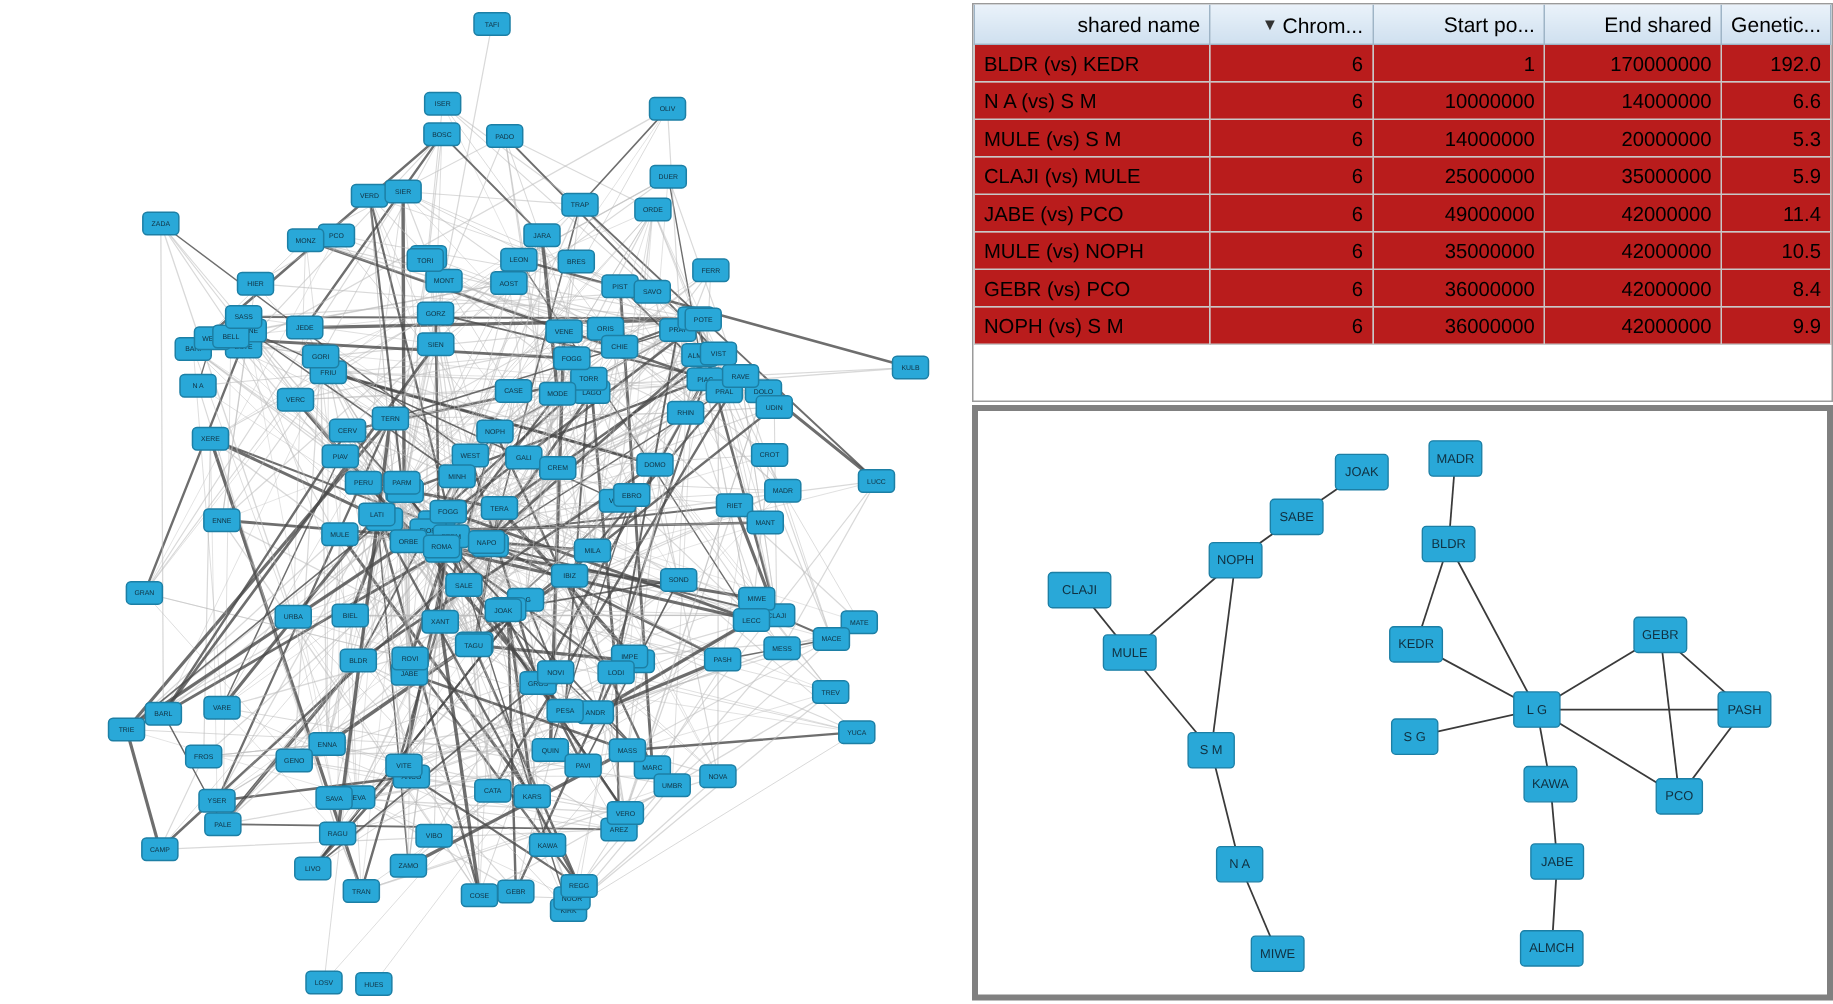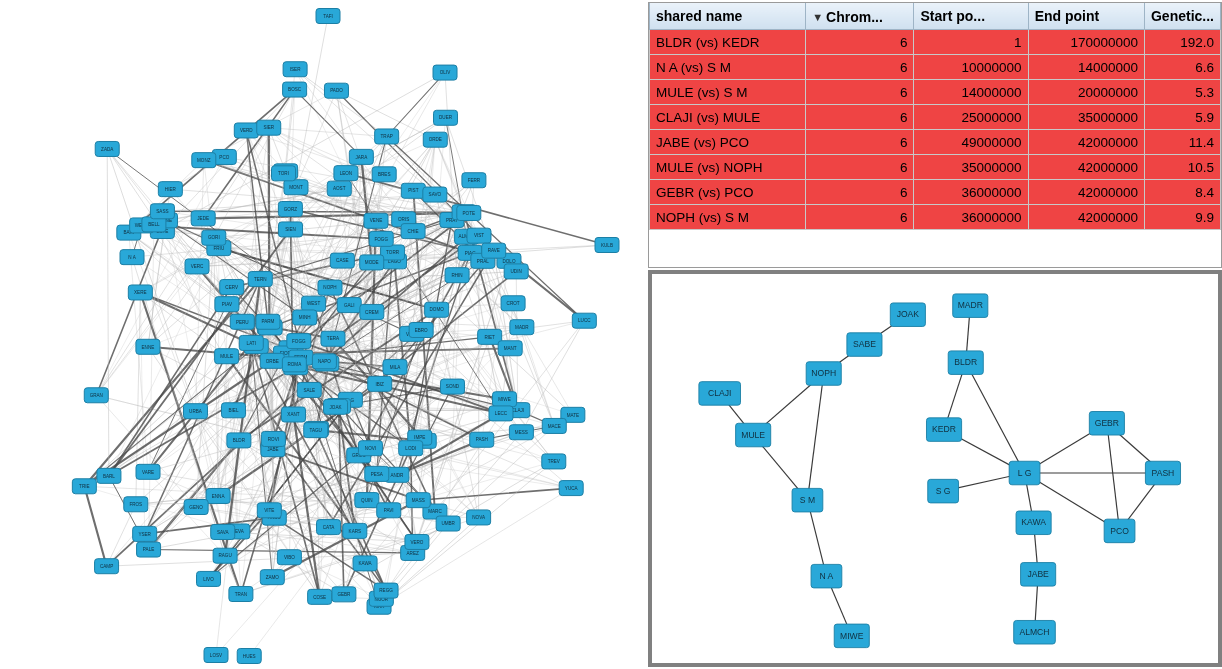--- a/index.html
+++ b/index.html
@@ -43,33 +43,33 @@
     border-collapse: collapse;
     width: 100%;
     font-size: 13.5px;
     color: #000000;
   }
   table.cy-table th {
     background: #d9e7f2;
     background: linear-gradient(to bottom, #eaf2fa 0%, #cfe0ef 100%);
     border: 1px solid #9eb4c6;
     border-top: none;
-    font-weight: bold;
+    font-weight: normal;
     font-size: 14px;
     padding: 3px 6px;
-    text-align: left;
+    text-align: right;
     white-space: nowrap;
     height: 20px;
   }
   table.cy-table td {
     border: 1px solid #c8c8c8;
     padding: 2px 6px;
     height: 20px;
     white-space: nowrap;
-    background: #ef4444;
+    background: #b91c1c;
   }
   td.col-name { text-align: left; }
   td.col-num  { text-align: right; }
   .filter-glyph {
     display: inline-block;
     margin-right: 3px;
     color: #333;
     font-size: 11px;
     vertical-align: middle;
   }
@@ -1460,21 +1460,21 @@
                 <span>Chrom...</span>
               </span>
           </th>
           <th style="width:108px;">
             <span class="th-inner">
                 <span>Start po...</span>
               </span>
           </th>
           <th style="width:110px;">
             <span class="th-inner">
-                <span>End point</span>
+                <span>End shared</span>
               </span>
           </th>
           <th>
             <span class="th-inner">
                 <span>Genetic...</span>
               </span>
           </th>
         </tr>
       </thead>
       <tbody id="table-body">

